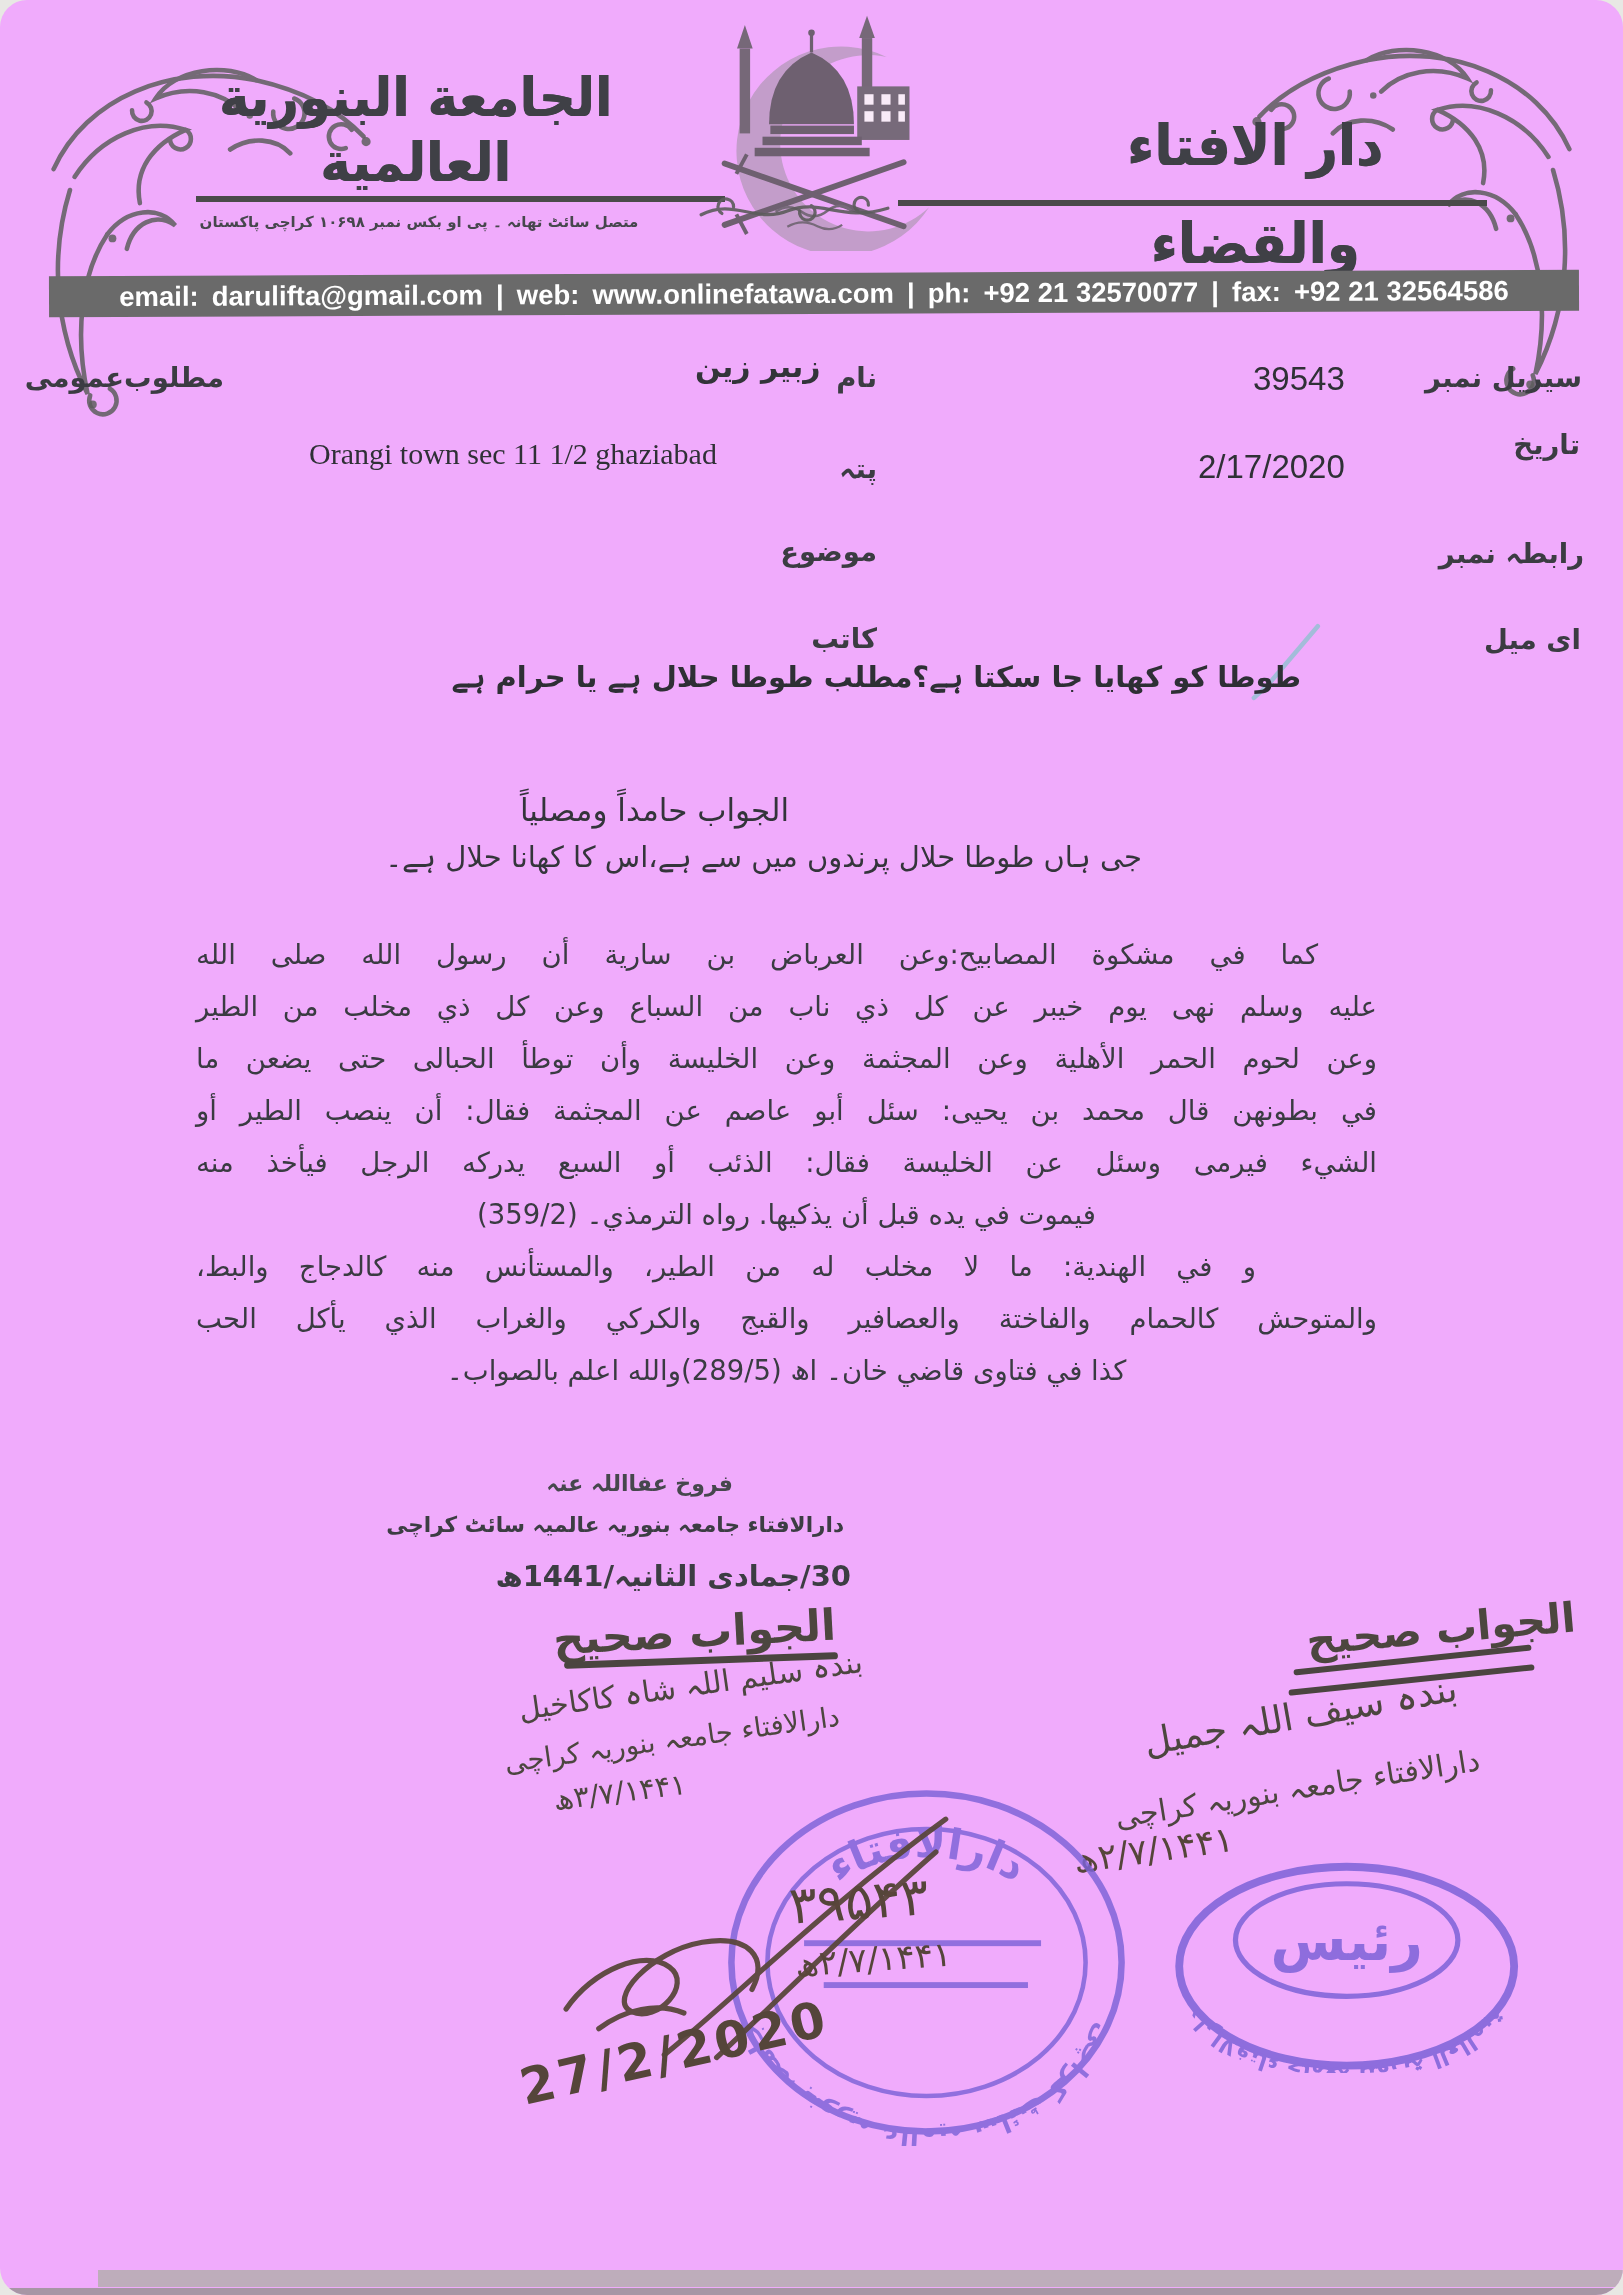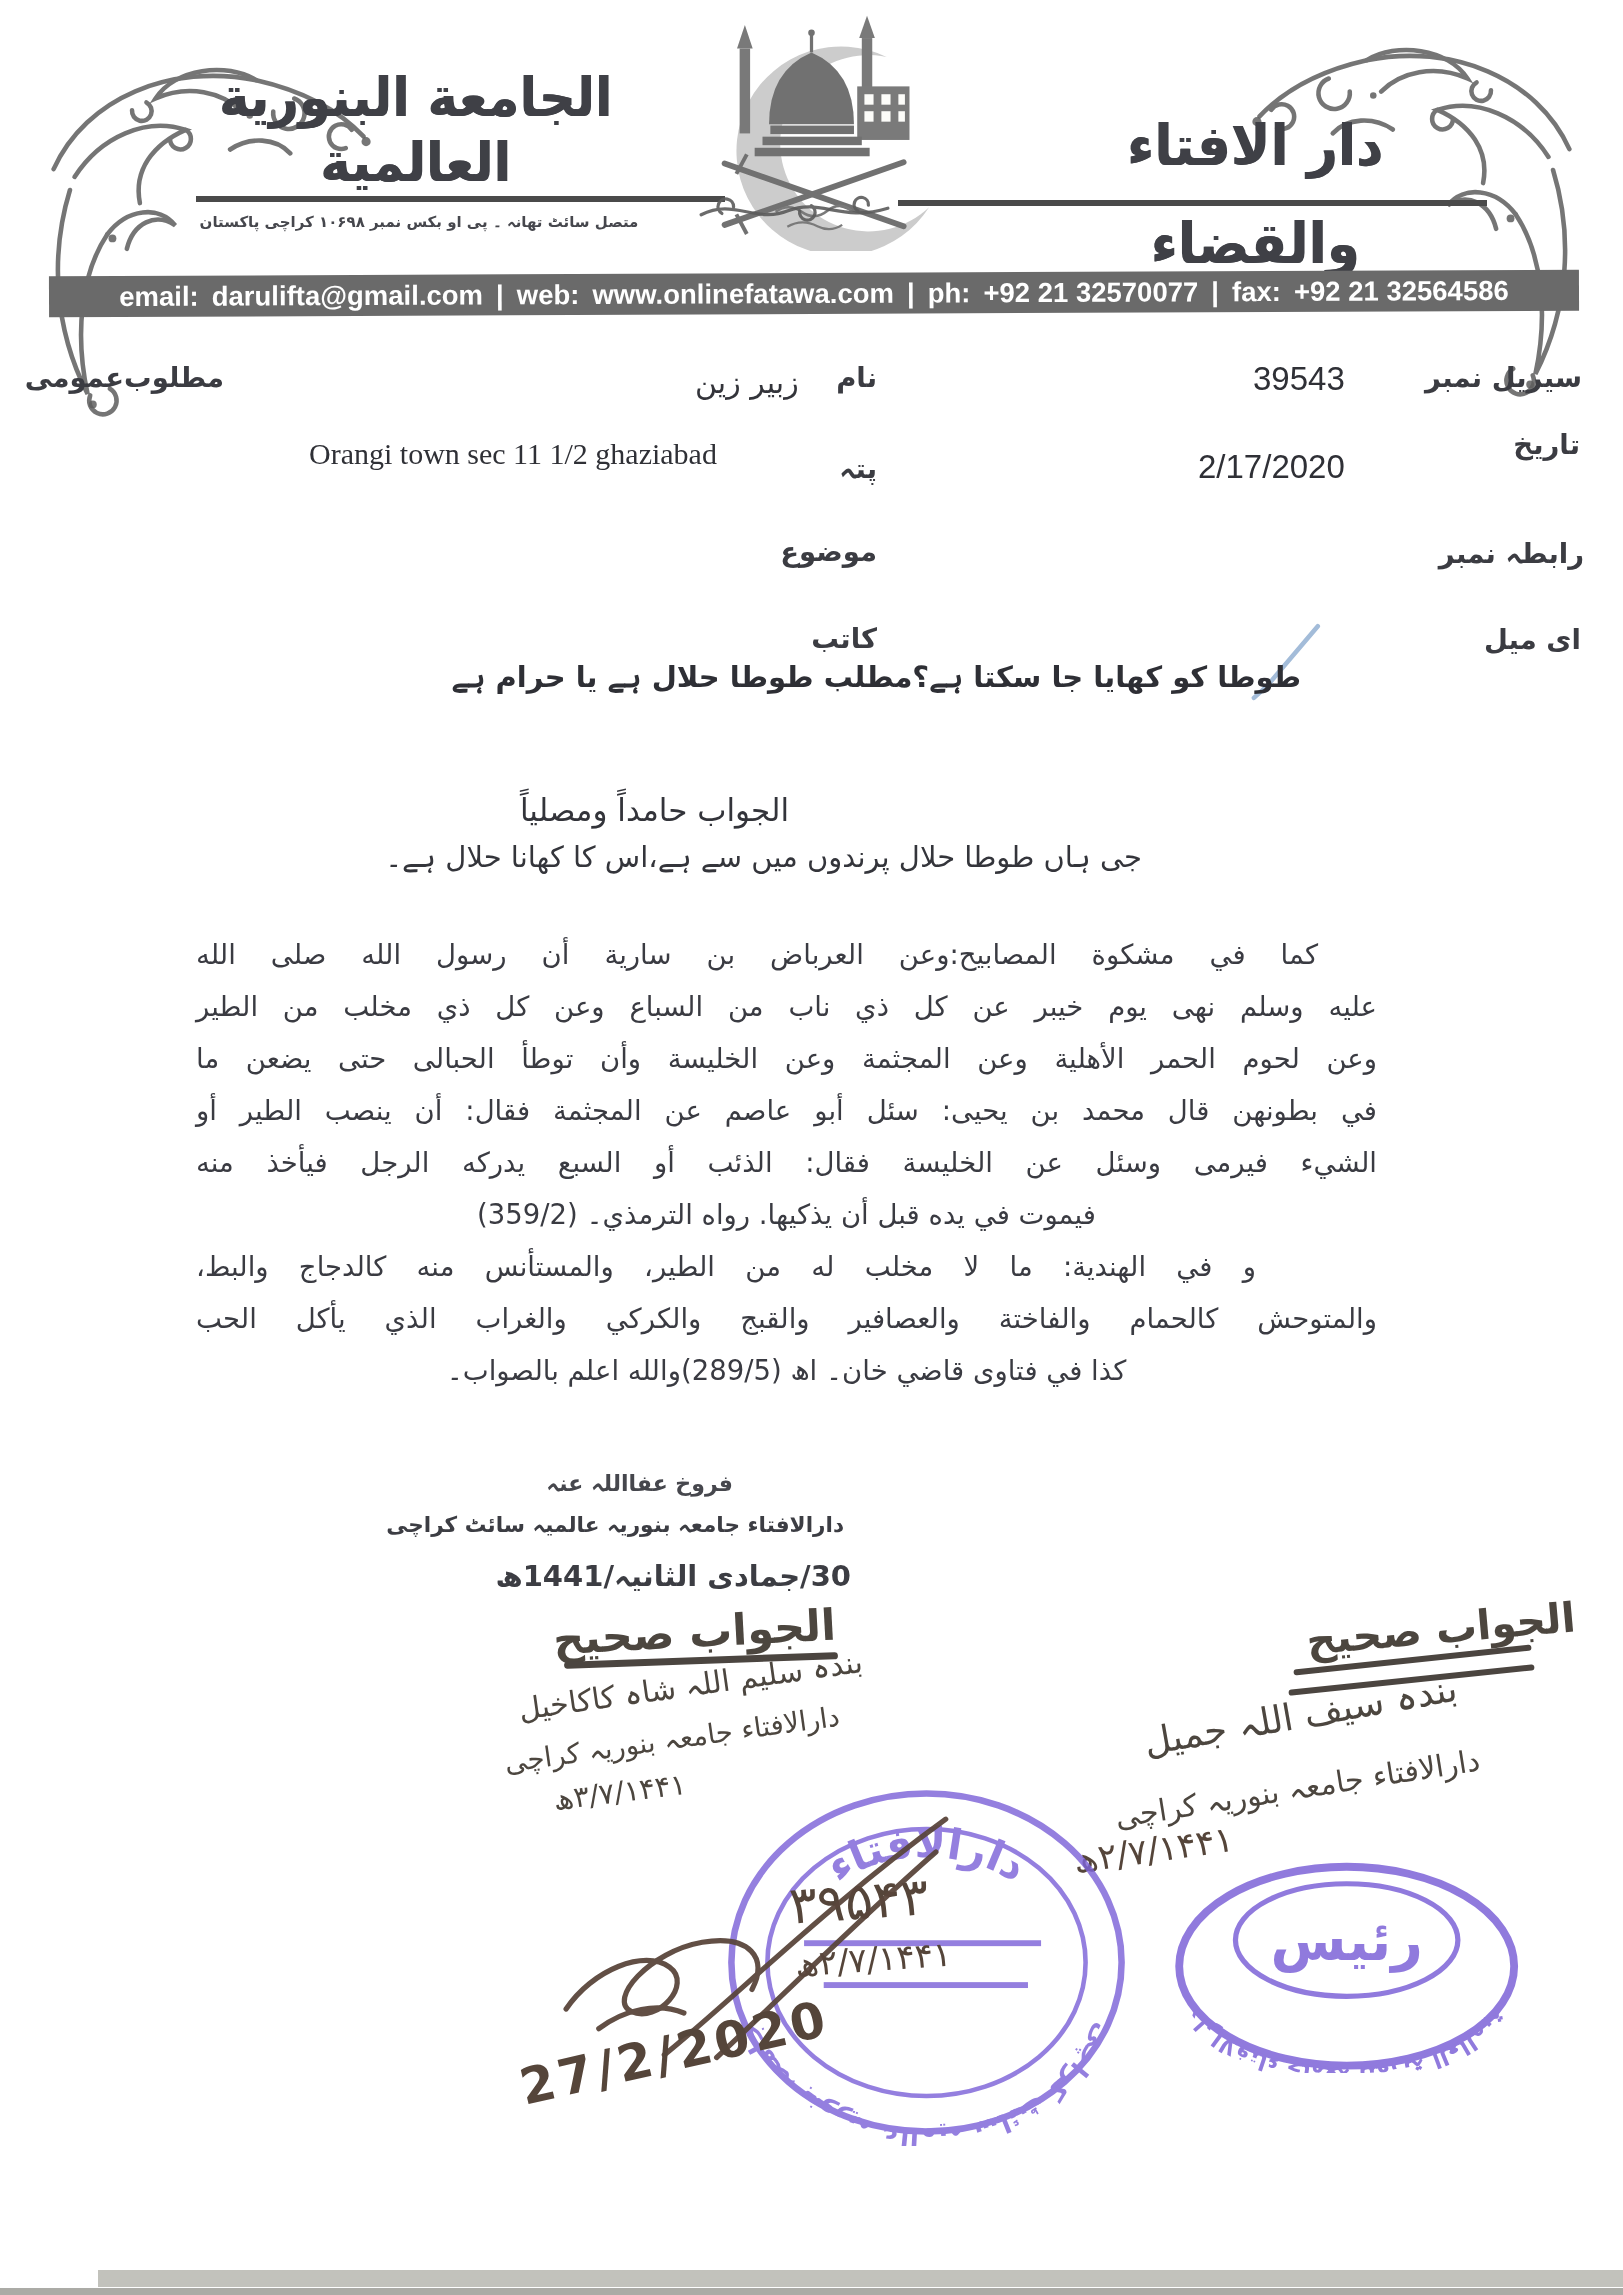--- a/index.html
+++ b/index.html
@@ -1,19 +1,19 @@
 <!DOCTYPE html>
 <html lang="ur" dir="ltr" style="font-size:10.5px"><head>
 <meta charset="utf-8">
 <style>
   html,body{margin:0;padding:0;background:#e8e8e4;}
   .page{
     position:relative;width:1623px;height:2295px;margin:0 auto;
-    background:#ffffff;overflow:hidden;
-    font-family:"DejaVu Sans",sans-serif;color:#32333a;
+    background:#f0abfc;overflow:hidden;
+    font-family:"DejaVu Sans",sans-serif;color:#32333a;border-radius:27px;
   }
   .abs{position:absolute;}
   .rtl{direction:rtl;unicode-bidi:isolate;}
   .ltr{direction:ltr;unicode-bidi:isolate;}
   .nowrap{white-space:nowrap;}
   .c{text-align:center;}
   .calli{font-weight:700;color:#3f4046;text-shadow:0.7px 0 0 currentColor;}
   .lbl{font-size:27.5px;font-weight:600;color:#3b3c42;}
   .val-lat{font-family:"Liberation Sans",sans-serif;color:#2f3036;}
   .val-ser{font-family:"Liberation Serif",serif;color:#2f3036;}
@@ -156,21 +156,21 @@
   <div class="abs rtl lbl nowrap" style="right:43px;top:428px">تاریخ</div>
   <div class="abs val-lat ltr" style="left:1198px;top:448px;font-size:33px">2/17/2020</div>
 
   <div class="abs rtl lbl nowrap" style="right:39px;top:537px">رابطہ نمبر</div>
   <div class="abs val-lat ltr" style="left:1198px;top:537px;font-size:33px"></div>
 
   <div class="abs rtl lbl nowrap" style="right:42px;top:623px">ای میل</div>
   <div class="abs val-lat ltr" style="left:1198px;top:623px;font-size:33px"></div>
 
   <div class="abs rtl lbl nowrap" style="right:746px;top:361px">نام</div>
-  <div class="abs rtl nowrap" style="left:695px;top:365px;font-size:30px;font-weight:400;color:#33343a">زبیر زین</div>
+  <div class="abs rtl nowrap" style="left:695px;top:349px;font-size:30px;font-weight:700;color:#33343a">زبیر زین</div>
 
   <div class="abs rtl lbl nowrap" style="right:746px;top:452px">پتہ</div>
   <div class="abs val-ser ltr nowrap" style="left:309px;top:437px;font-size:30px">Orangi town sec 11 1/2 ghaziabad</div>
 
   <div class="abs rtl lbl nowrap" style="right:746px;top:535px">موضوع</div>
   <div class="abs rtl nowrap" style="left:458px;top:535px;font-size:30px"></div>
 
   <div class="abs rtl lbl nowrap" style="right:746px;top:622px">کاتب</div>
   <div class="abs rtl nowrap" style="left:458px;top:622px;font-size:30px"></div>
 

